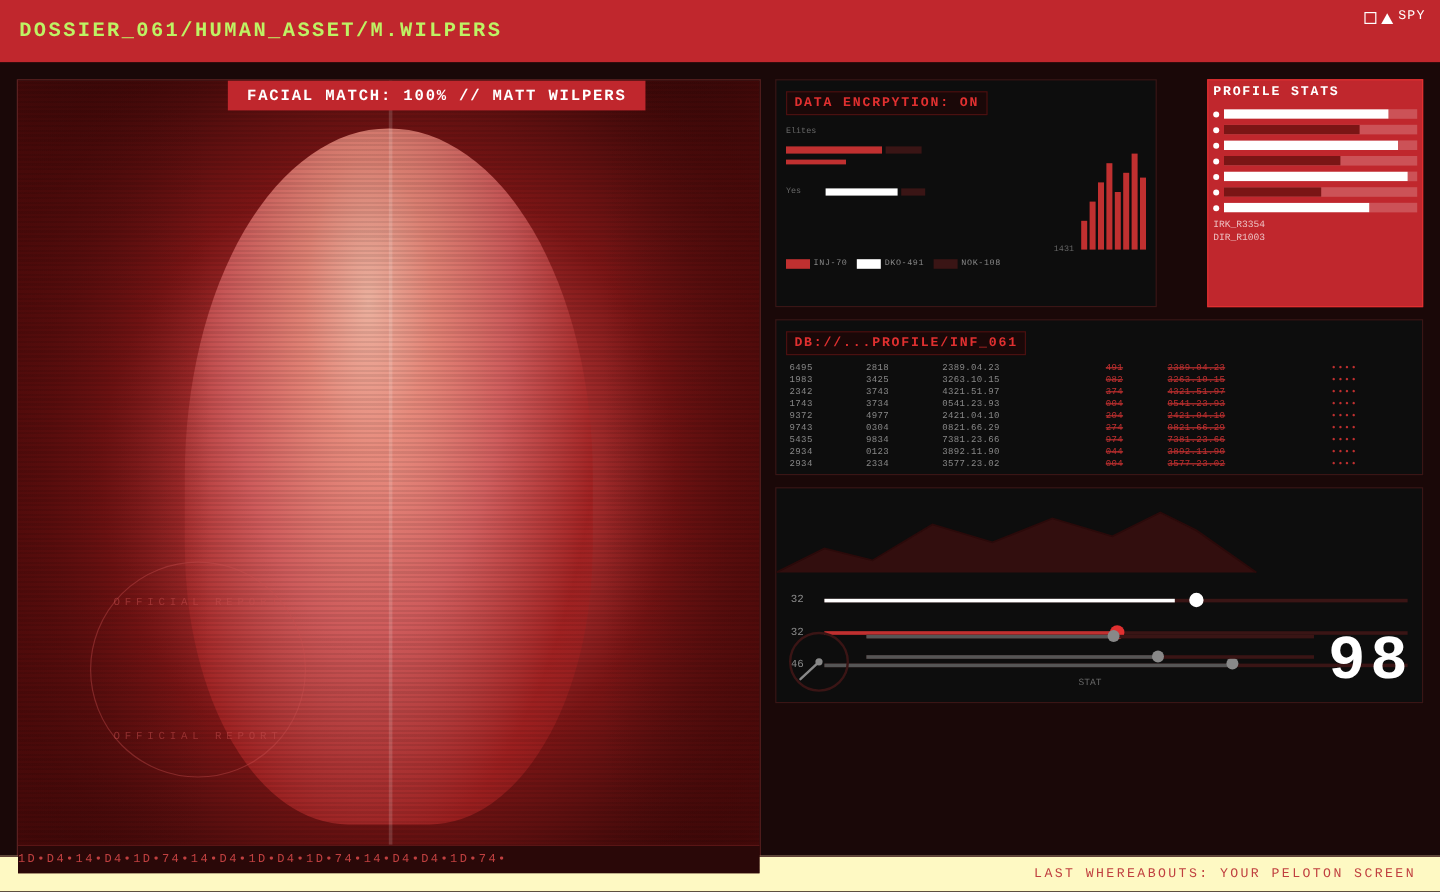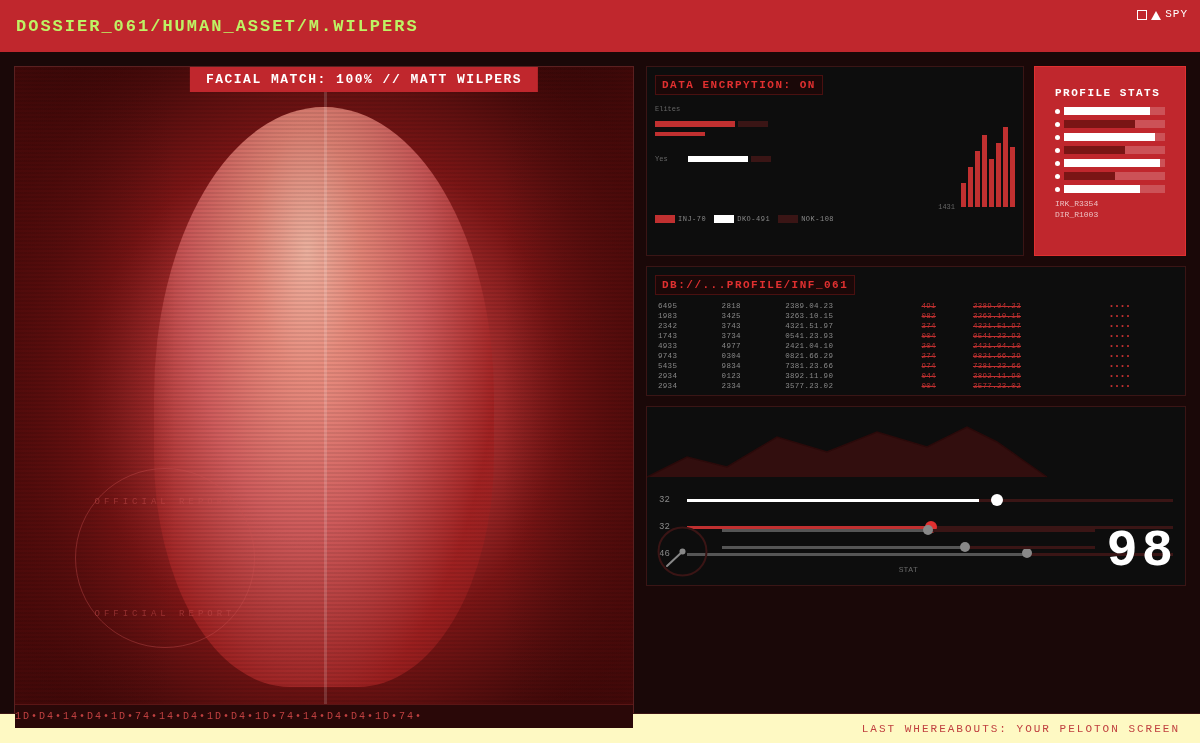--- a/index.html
+++ b/index.html
@@ -271,24 +271,25 @@
     .legend-dot.white { background: #fff; }
     .legend-dot.dark { background: #3a1515; }
     .legend-text {
       color: #888;
       font-size: 7px;
       letter-spacing: 0.5px;
     }
 
     
     #profile-stats-panel {
-      width: 152px;
+      width: 180px;
       background: #c0272d;
       border: 1px solid #e03030;
-      padding: 20px;
+      padding: 4px;
+      margin-left: 32px;
     }
     #profile-stats-panel .panel-title {
       color: #fff;
       font-size: 11px;
       font-weight: bold;
       margin-bottom: 8px;
     }
     .stat-bar-item {
       display: flex;
       align-items: center;
@@ -578,21 +579,21 @@
             </tr>
             <tr>
               <td>1743</td>
               <td>3734</td>
               <td>0541.23.93</td>
               <td style="color: rgb(192, 48, 48); text-decoration: line-through;">004</td>
               <td style="color: rgb(192, 48, 48); text-decoration: line-through;">0541.23.93</td>
               <td style="color: rgb(192, 48, 48); letter-spacing: 1px;">••••</td>
             </tr>
             <tr>
-              <td>4933</td>
+              <td>9372</td>
               <td>4977</td>
               <td>2421.04.10</td>
               <td style="color: rgb(192, 48, 48); text-decoration: line-through;">204</td>
               <td style="color: rgb(192, 48, 48); text-decoration: line-through;">2421.04.10</td>
               <td style="color: rgb(192, 48, 48); letter-spacing: 1px;">••••</td>
             </tr>
             <tr>
               <td>9743</td>
               <td>0304</td>
               <td>0821.66.29</td>

